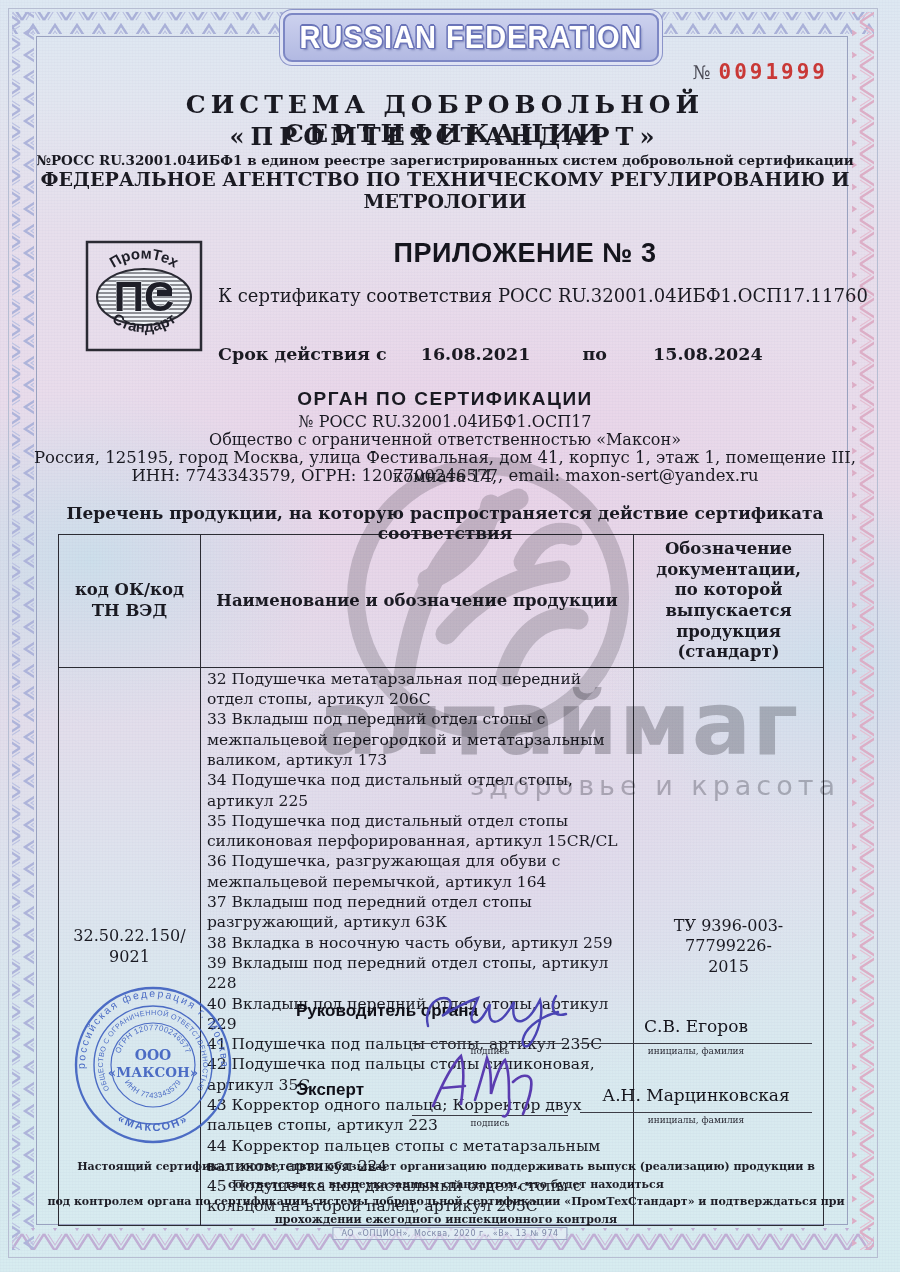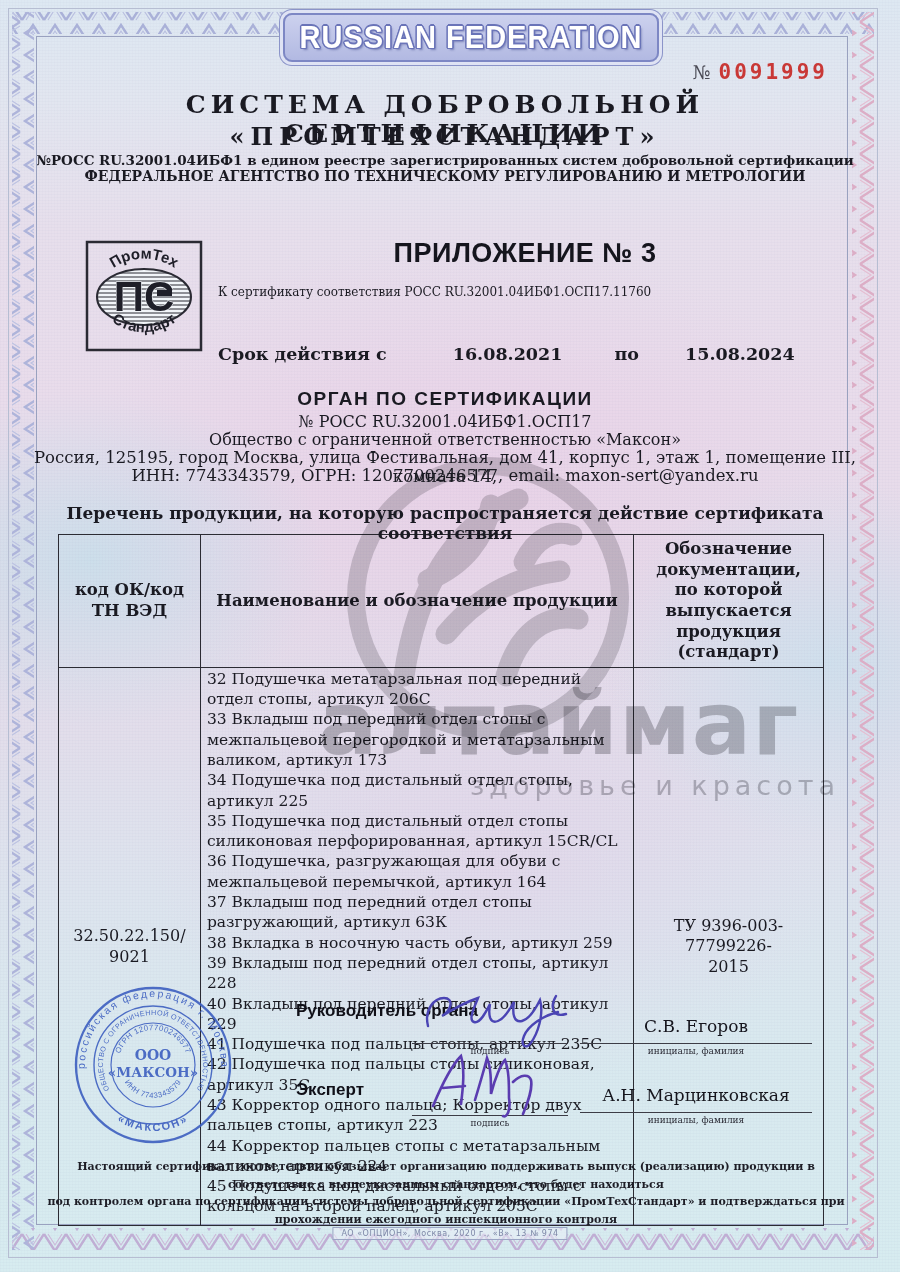--- a/index.html
+++ b/index.html
@@ -45,32 +45,32 @@
   
   .cert-number{position:absolute;top:60px;right:72px;z-index:5;white-space:nowrap;}
   .num-prefix{font-size:19px;color:#4a4a55;margin-right:8px;}
   .num-value{font-family:"DejaVu Sans Mono",monospace;font-weight:bold;font-size:21px;
     letter-spacing:3px;color:#c93836;}
 
   
   .title1{top:90px;font-size:25px;font-weight:bold;letter-spacing:5px;z-index:5;}
   .title2{top:122px;font-size:24px;font-weight:bold;letter-spacing:6px;z-index:5;}
   .registry{top:152px;font-size:13.5px;font-weight:bold;z-index:5;}
-  .agency{top:168px;font-size:14px;font-weight:bold;z-index:5;}
+  .agency{top:168px;font-size:19px;font-weight:bold;z-index:5;}
 
   
   .org-logo{position:absolute;left:85px;top:240px;z-index:5;}
 
   
   .annex-title{top:238px;left:210px;right:60px;font-family:"Liberation Sans","DejaVu Sans",sans-serif;
     font-weight:bold;font-size:27px;letter-spacing:.5px;color:#15151d;z-index:5;position:absolute;text-align:center;}
-  .to-cert{left:218px;top:285px;font-size:12px;z-index:5;}
+  .to-cert{left:218px;top:285px;font-size:18px;z-index:5;}
   .integral{left:218px;top:311px;font-size:17.5px;z-index:5;}
   .validity{left:218px;top:344px;font-size:17.5px;font-weight:bold;z-index:5;white-space:nowrap;}
-  .validity .gap1{margin-left:60px;} .validity .gap2{margin-left:46px;} .validity .gap3{margin-left:40px;}
+  .validity .gap1{margin-left:28px;} .validity .gap2{margin-left:46px;} .validity .gap3{margin-left:40px;}
 
   
   .org-title{top:388px;font-family:"Liberation Sans","DejaVu Sans",sans-serif;font-weight:bold;
     font-size:19px;letter-spacing:1.5px;z-index:5;}
   .org-number{top:412px;font-size:16px;z-index:5;}
   .org-name{top:430px;font-size:16px;z-index:5;}
   .org-address{top:448px;font-size:16.5px;z-index:5;}
   .org-contacts{top:466px;font-size:16.5px;z-index:5;}
   .products-heading{top:503px;font-size:17px;font-weight:bold;z-index:5;}
 

